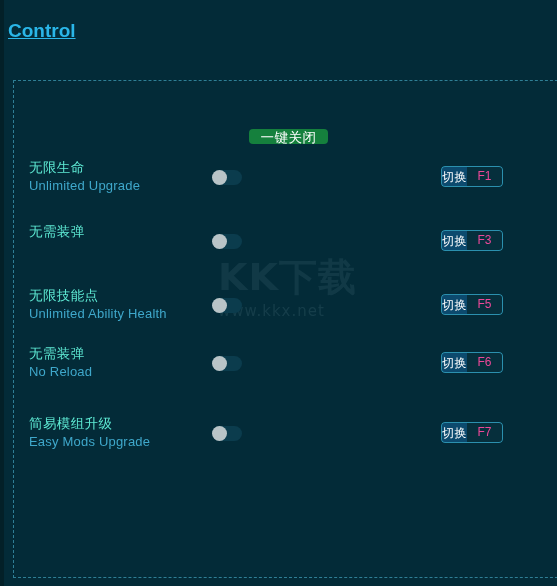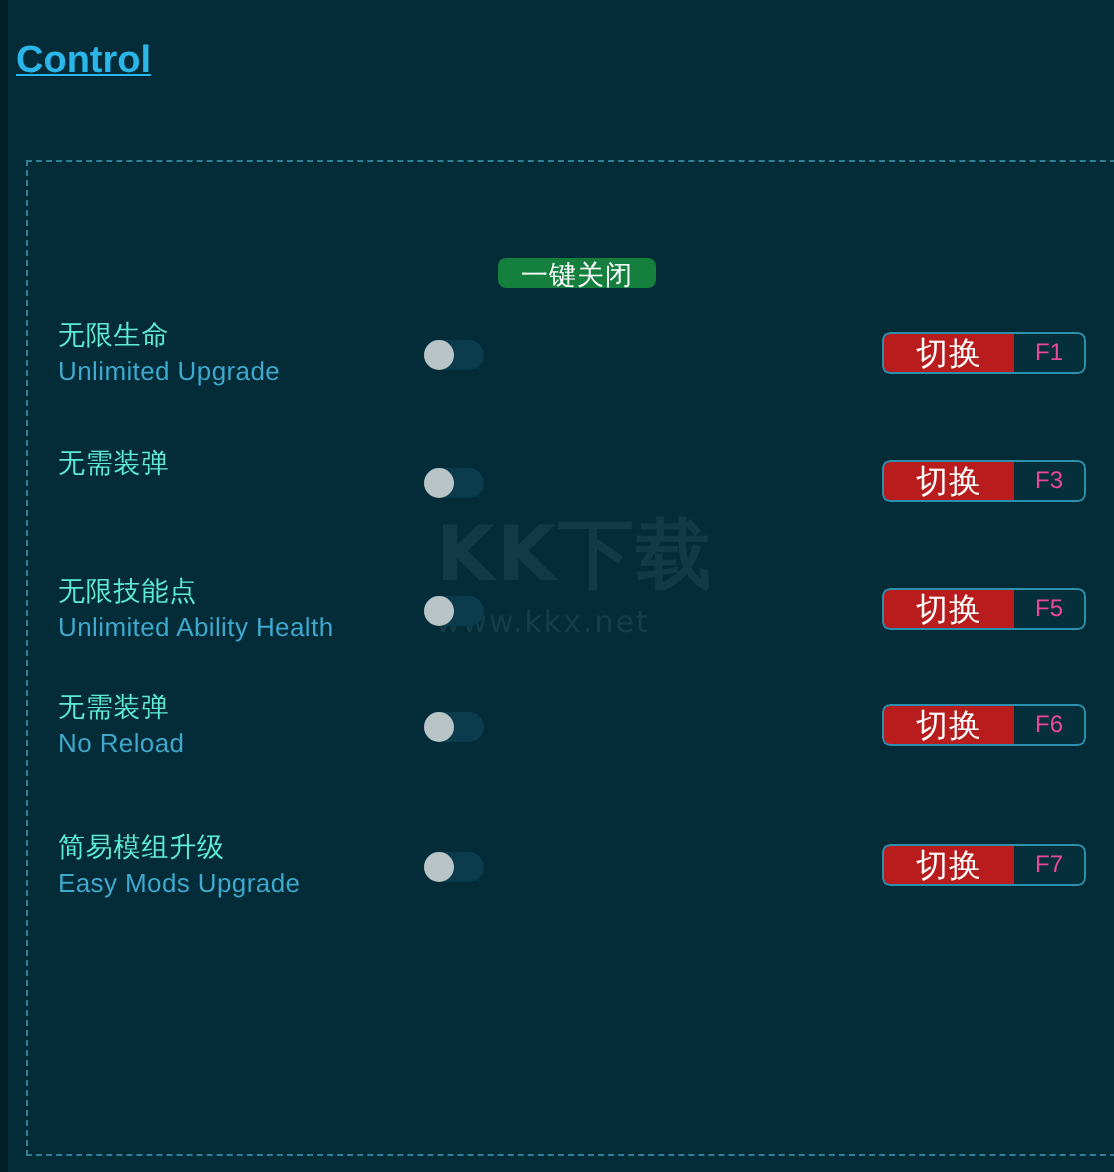--- a/index.html
+++ b/index.html
@@ -172,25 +172,25 @@
     left: 441px;
     top: 8px;
     height: 21px;
     display: flex;
     align-items: stretch;
     border-radius: 4px;
     overflow: hidden;
     cursor: pointer;
   }
   .hk-action {
-    background: #b91c1c;
+    background: #0c4a6e;
     color: #ffffff;
-    font-size: 16px;
+    font-size: 12px;
     line-height: 21px;
-    padding: 0 16px;
+    padding: 0 0;
     letter-spacing: 0.5px;
     border: 1px solid #2b90ae;
     border-right: none;
     border-radius: 4px 0 0 4px;
   }
   .hk-key {
     background: #062f3c;
     color: #ec4899;
     font-size: 12px;
     line-height: 19px;

